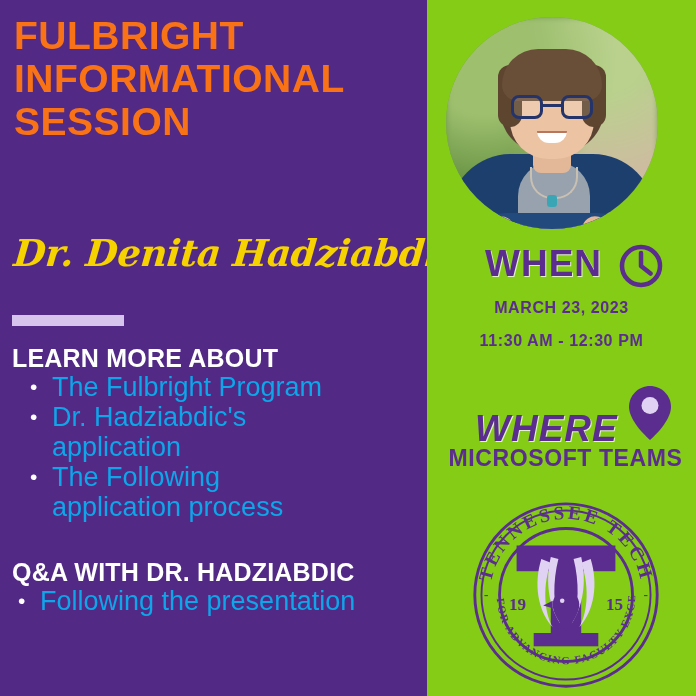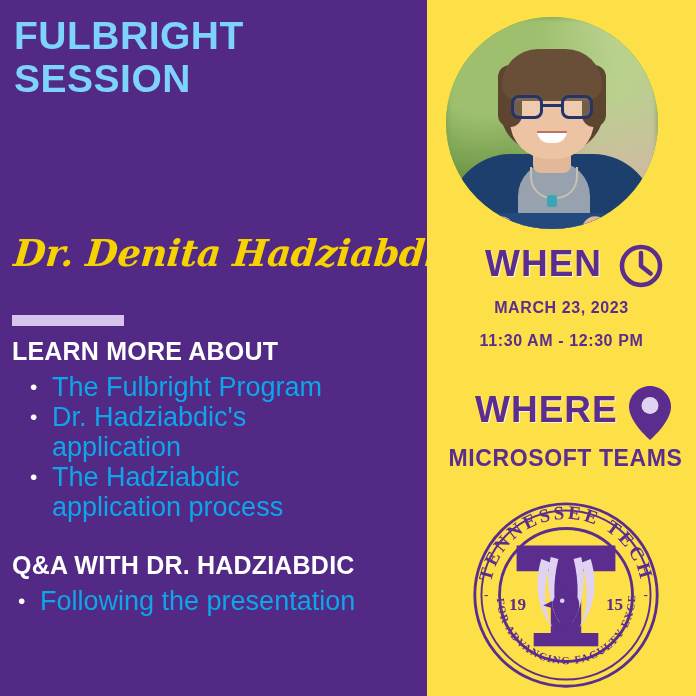--- a/index.html
+++ b/index.html
@@ -18,21 +18,21 @@
     width:427px;height:696px;
     background:#522a86;
     box-sizing:border-box;
   }
 
   .title-block{
     position:absolute;left:14px;top:14px;width:400px;
   }
   .title-line{
     display:block;
-    color:#7dd3fc;
+    color:#f97316;
     font-family:"Liberation Sans",sans-serif;
     font-weight:bold;
     font-size:39px;
     line-height:43px;
     letter-spacing:0.5px;
     white-space:nowrap;
   }
 
   .presenter-name{
     position:absolute;left:14px;top:233px;
@@ -55,20 +55,21 @@
   }
 
   .section-head{
     position:absolute;
     color:#ffffff;
     font-family:"Liberation Sans",sans-serif;
     font-weight:bold;
     font-size:25px;
     letter-spacing:0.2px;
     white-space:nowrap;
+    margin-top:7px;
   }
   #learn-head{left:12px;top:337px;}
   #qa-head{left:12px;top:551px;}
 
   .bullet-list{
     position:absolute;
     margin:0;padding:0;
     list-style:none;
   }
   #learn-list{left:26px;top:372px;width:330px;}
@@ -86,21 +87,21 @@
     content:"\2022";
     position:absolute;left:4px;top:0;
     font-size:21px;line-height:30px;
     color:#ffffff;
   }
 
   
   .right-panel{
     position:absolute;left:427px;top:0;
     width:269px;height:696px;
-    background:#fde047;
+    background:#84cc16;
   }
 
   
   .portrait{
     position:absolute;left:19px;top:17px;
     width:212px;height:212px;
     border-radius:50%;
     overflow:hidden;
     background:#6f9a4a;
   }
@@ -212,21 +213,21 @@
     position:absolute;
     color:#5b2d8e;
     font-family:"Liberation Sans",sans-serif;
     font-weight:bold;
     font-size:37px;
     letter-spacing:1px;
     white-space:nowrap;
     text-shadow:1px 1px 0 rgba(255,255,255,0.75);
   }
   #when-head{left:58px;top:243px;}
-  #where-head{left:48px;top:389px;}
+  #where-head{left:48px;top:408px;font-style:italic;}
 
   .info-line{
     position:absolute;
     width:269px;
     text-align:center;
     color:#5b2d8e;
     font-family:"Liberation Sans",sans-serif;
     font-weight:bold;
     font-size:16px;
     letter-spacing:0.6px;
@@ -248,33 +249,34 @@
 </style>
 </head>
 <body>
 
 <div id="poster">
 
   <div class="left-panel">
 
     <div class="title-block">
       <span class="title-line">FULBRIGHT</span>
+      <span class="title-line">INFORMATIONAL</span>
       <span class="title-line">SESSION</span>
     </div>
 
     <div class="presenter-name">Dr. Denita Hadziabdic</div>
 
     <div class="divider"></div>
 
     <div class="section-head" id="learn-head">LEARN MORE ABOUT</div>
 
     <ul class="bullet-list" id="learn-list">
       <li class="bullet-item">The Fulbright Program</li>
       <li class="bullet-item">Dr. Hadziabdic's application</li>
-      <li class="bullet-item">The Hadziabdic application process</li>
+      <li class="bullet-item">The Following application process</li>
     </ul>
 
     <div class="section-head" id="qa-head">Q&amp;A WITH DR. HADZIABDIC</div>
 
     <ul class="bullet-list" id="qa-list">
       <li class="bullet-item">Following the presentation</li>
     </ul>
 
   </div>
 

